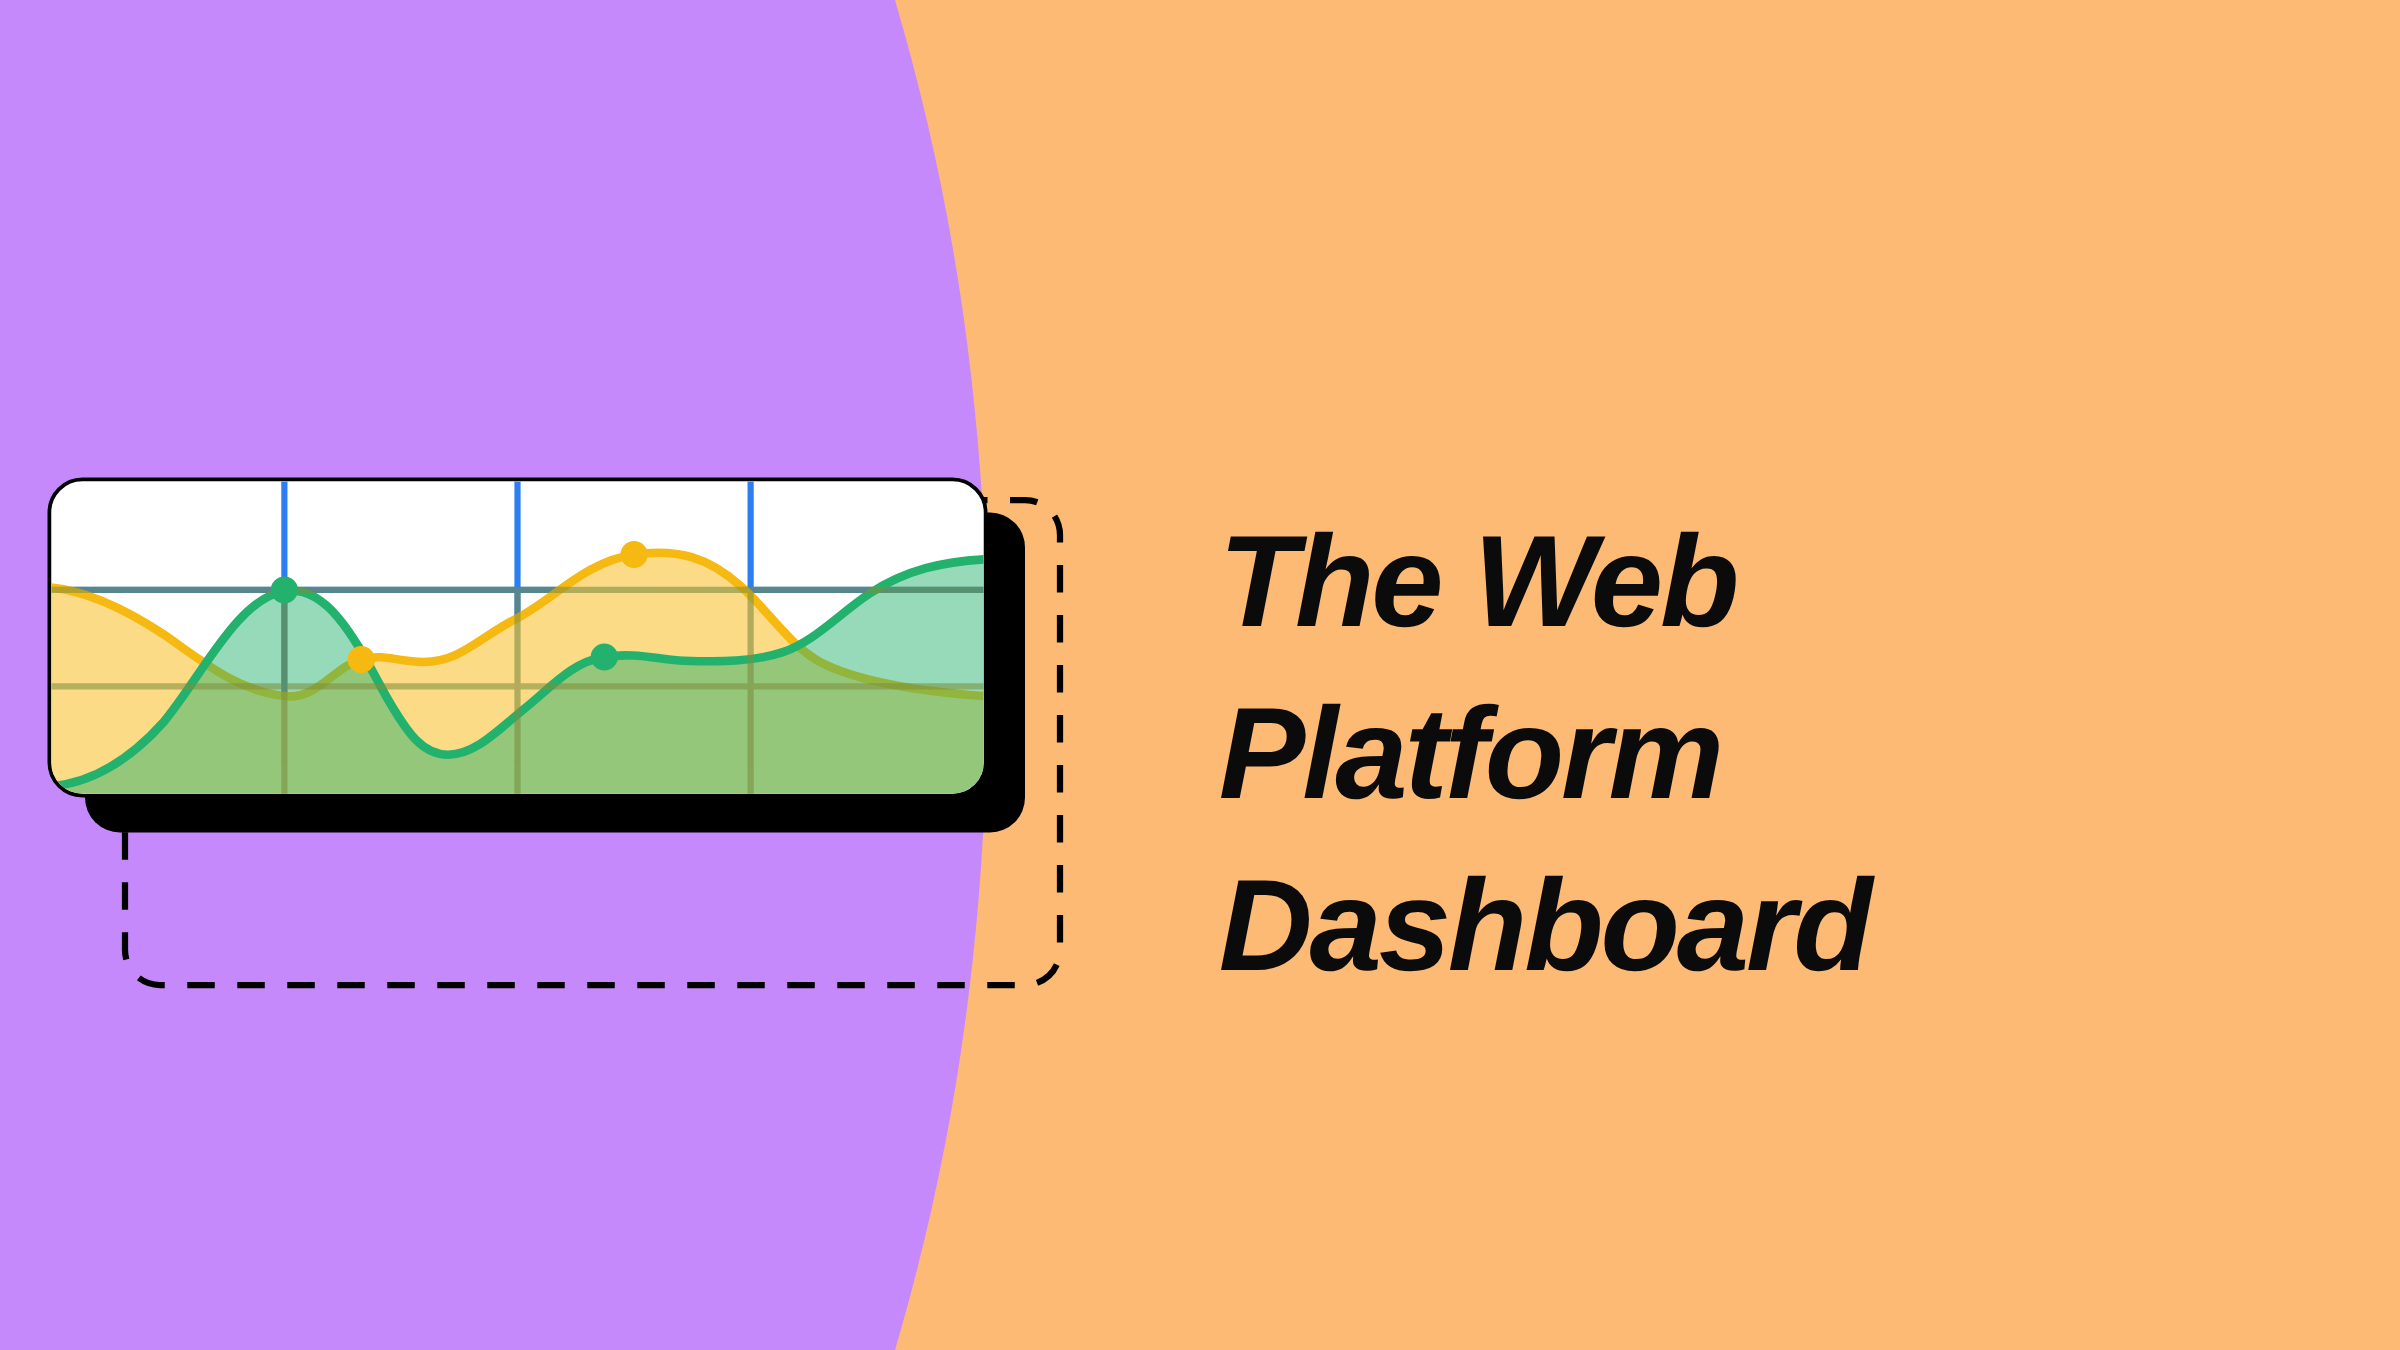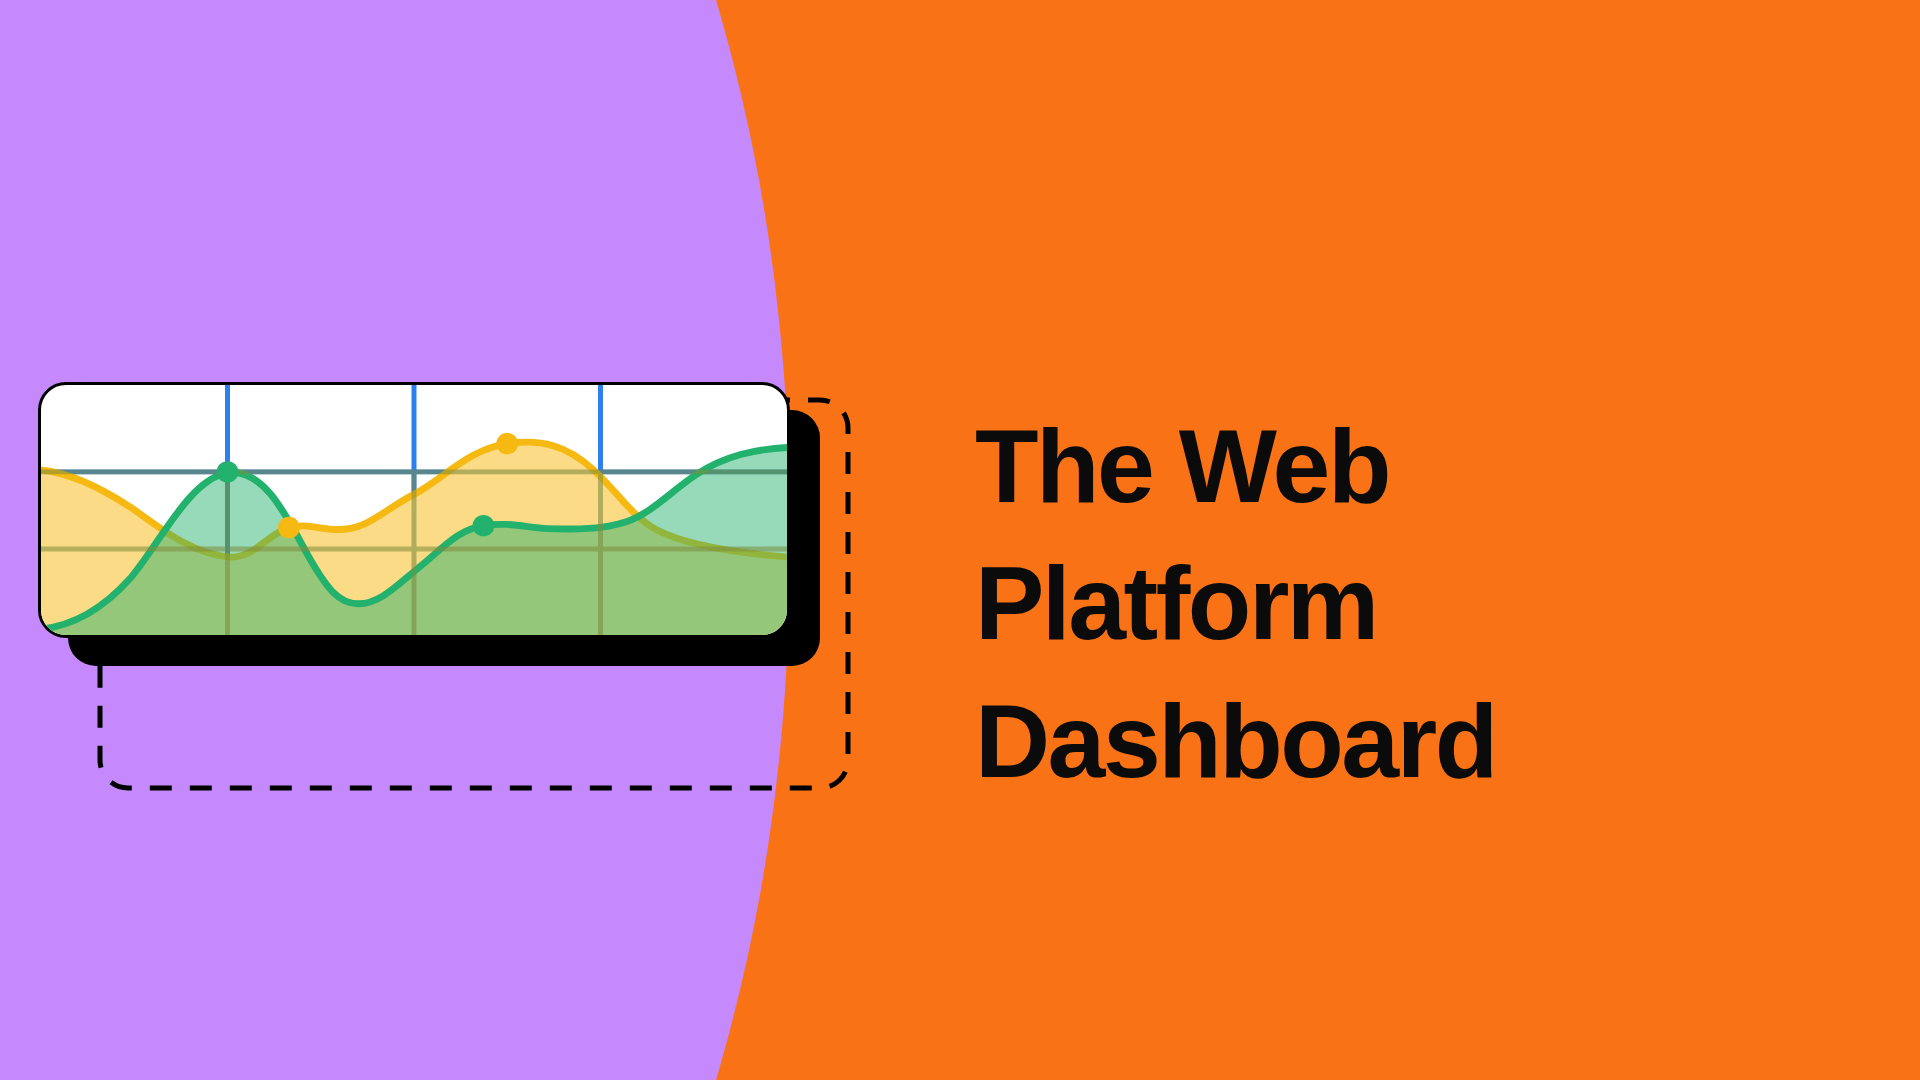--- a/index.html
+++ b/index.html
@@ -92,21 +92,21 @@
     position: absolute;
     left: 0;
     top: 0;
     width: 1920px;
     height: 1080px;
   }
 </style>
 </head>
 <body>
 
-<div id="stage" style="background: #f97316;">
+<div id="stage" style="background: #fdba74; font-style: italic;">
 
   <svg id="purple-shape" viewBox="0 0 1920 1080" preserveAspectRatio="none" aria-hidden="true">
     <path id="purple-path" d="M 0 0 L 716 0 C 760 150 790 320 790 540 C 790 760 760 930 716 1080 L 0 1080 Z" fill="#C689FB"></path>
   </svg>
 
   <svg id="dashed-outline" viewBox="0 0 756 396" aria-hidden="true">
     <rect x="4" y="4" width="748" height="388" rx="28" ry="28" fill="none" stroke="#000000" stroke-width="5" stroke-dasharray="22 18" stroke-linecap="butt"></rect>
   </svg>
 
   <div id="card-group">

